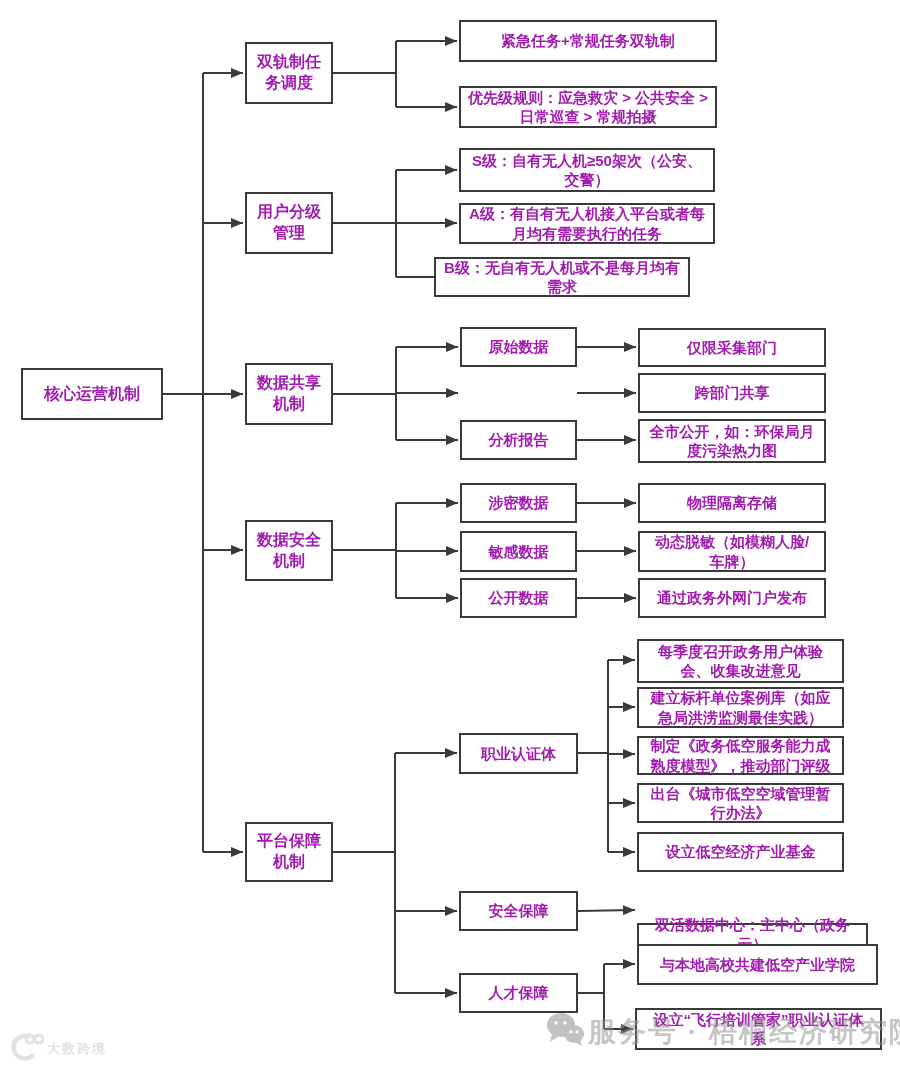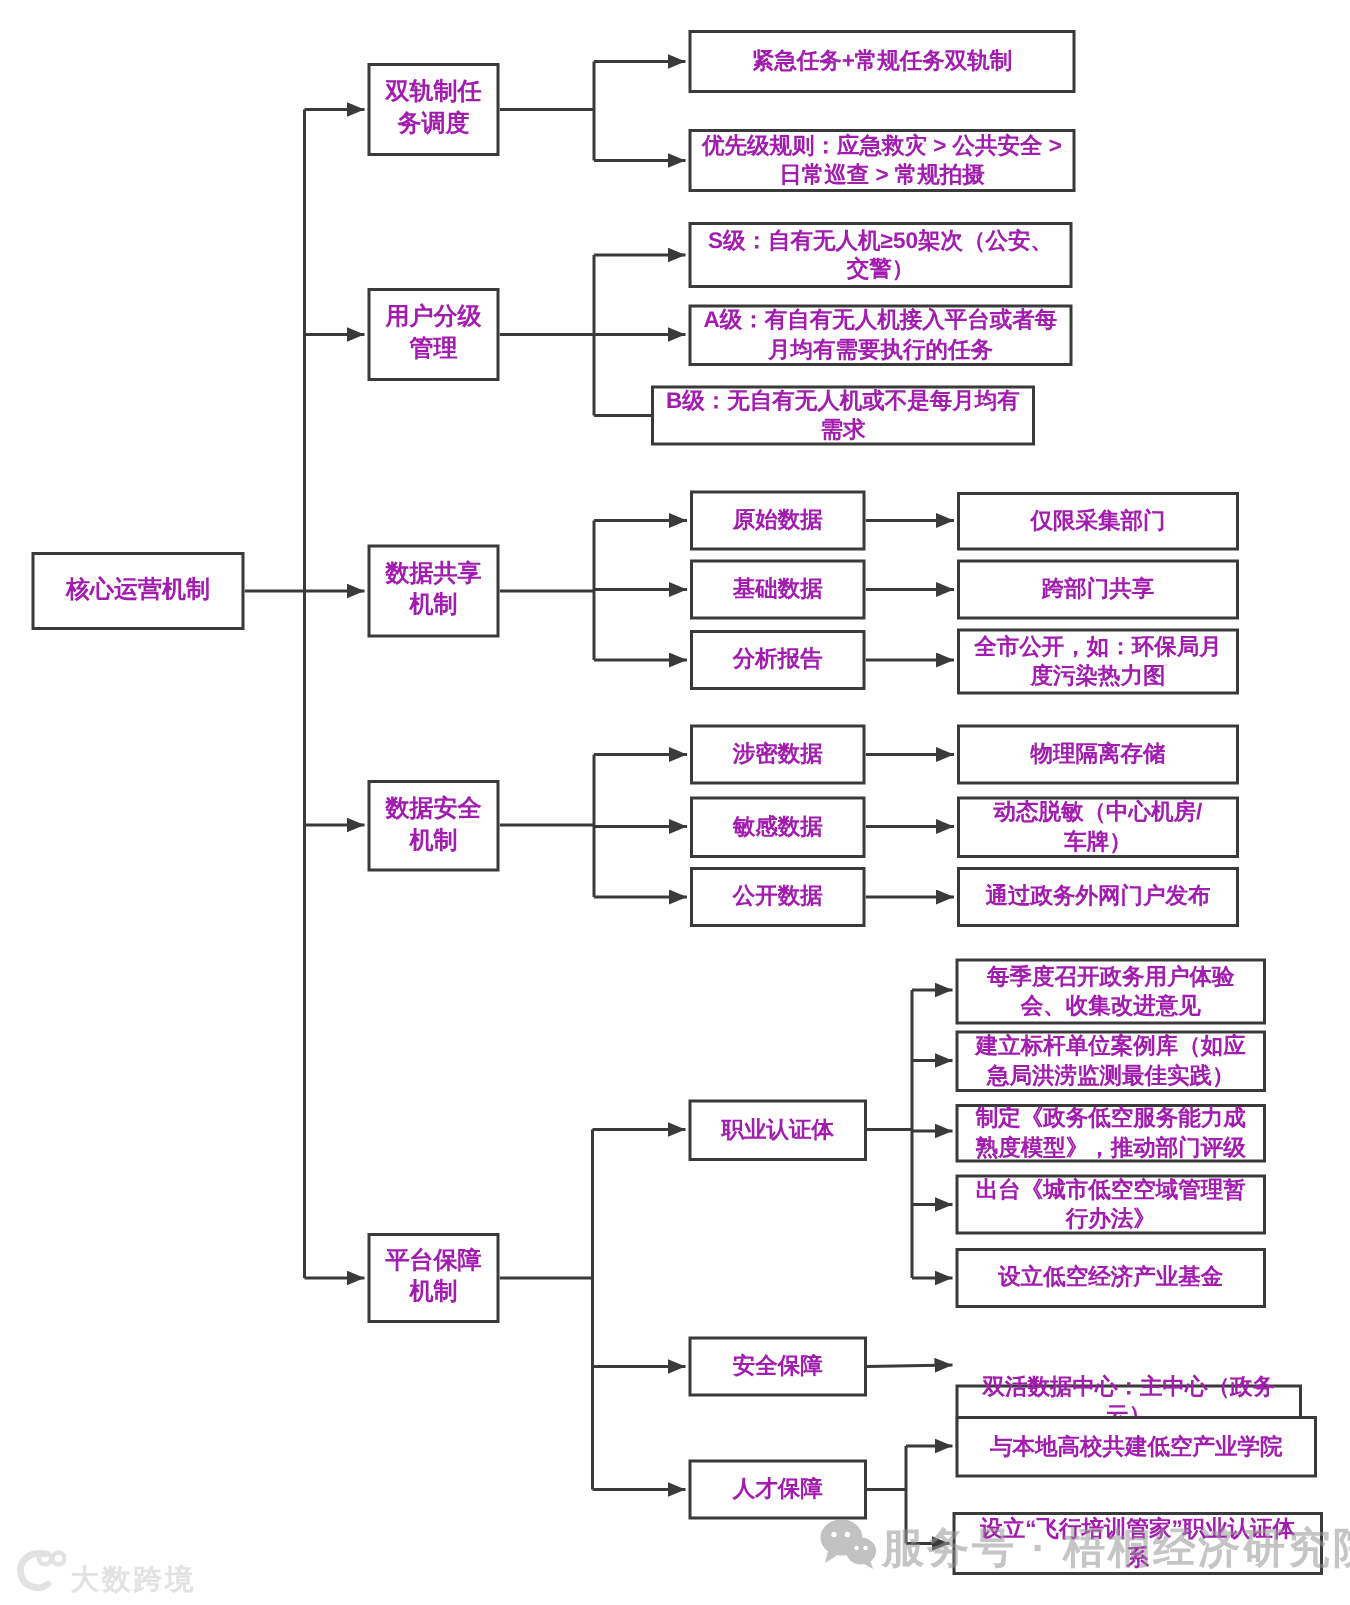--- a/index.html
+++ b/index.html
@@ -14,21 +14,21 @@
     text-align:center;font-weight:700;color:#a21caf;font-size:15px;line-height:1.3;
     white-space:pre-line;padding:1px 4px;
   }
   .lvl2{font-size:16px;}
   .root{font-size:16px;}
   .wm-wechat{
     position:absolute;left:588px;top:1013px;font-size:28px;font-weight:700;
     color:rgba(150,150,150,0.55);letter-spacing:2px;white-space:nowrap;
   }
   .wm-dashu{
-    position:absolute;left:47px;top:1040px;font-size:19px;font-weight:700;
+    position:absolute;left:47px;top:1040px;font-size:13px;font-weight:700;
     color:#e2e2e2;letter-spacing:2px;white-space:nowrap;
   }
   .wm-icon{position:absolute;}
 </style>
 </head>
 <body>
 
 <div class="stage">
 
   <svg class="wires" width="900" height="1070" viewBox="0 0 900 1070">
@@ -116,32 +116,31 @@
 日常巡查 &gt; 常规拍摄</div>
 
   <div class="node" style="left:459px;top:148px;width:256px;height:44px">S级：自有无人机≥50架次（公安、
 交警）</div>
   <div class="node" style="left:459px;top:203px;width:256px;height:41px">A级：有自有无人机接入平台或者每
 月均有需要执行的任务</div>
   <div class="node" style="left:434px;top:257px;width:256px;height:40px">B级：无自有无人机或不是每月均有
 需求</div>
 
   <div class="node" style="left:460px;top:327px;width:117px;height:40px">原始数据</div>
-  <div class="node" style="left:460px;top:373px;width:117px;height:40px">基础数据</div>
   <div class="node" style="left:460px;top:420px;width:117px;height:40px">分析报告</div>
   <div class="node" style="left:638px;top:328px;width:188px;height:39px">仅限采集部门</div>
   <div class="node" style="left:638px;top:373px;width:188px;height:40px">跨部门共享</div>
   <div class="node" style="left:638px;top:419px;width:188px;height:44px">全市公开，如：环保局月
 度污染热力图</div>
 
   <div class="node" style="left:460px;top:483px;width:117px;height:40px">涉密数据</div>
   <div class="node" style="left:460px;top:531px;width:117px;height:41px">敏感数据</div>
   <div class="node" style="left:460px;top:578px;width:117px;height:40px">公开数据</div>
   <div class="node" style="left:638px;top:483px;width:188px;height:40px">物理隔离存储</div>
-  <div class="node" style="left:638px;top:531px;width:188px;height:41px">动态脱敏（中心机房/
+  <div class="node" style="left:638px;top:531px;width:188px;height:41px">动态脱敏（如模糊人脸/
 车牌）</div>
   <div class="node" style="left:638px;top:578px;width:188px;height:40px">通过政务外网门户发布</div>
 
   <div class="node" style="left:459px;top:733px;width:119px;height:41px">职业认证体</div>
   <div class="node" style="left:459px;top:891px;width:119px;height:40px">安全保障</div>
   <div class="node" style="left:459px;top:973px;width:119px;height:40px">人才保障</div>
 
   <div class="node" style="left:637px;top:639px;width:207px;height:44px">每季度召开政务用户体验
 会、收集改进意见</div>
   <div class="node" style="left:637px;top:687px;width:207px;height:41px">建立标杆单位案例库（如应

